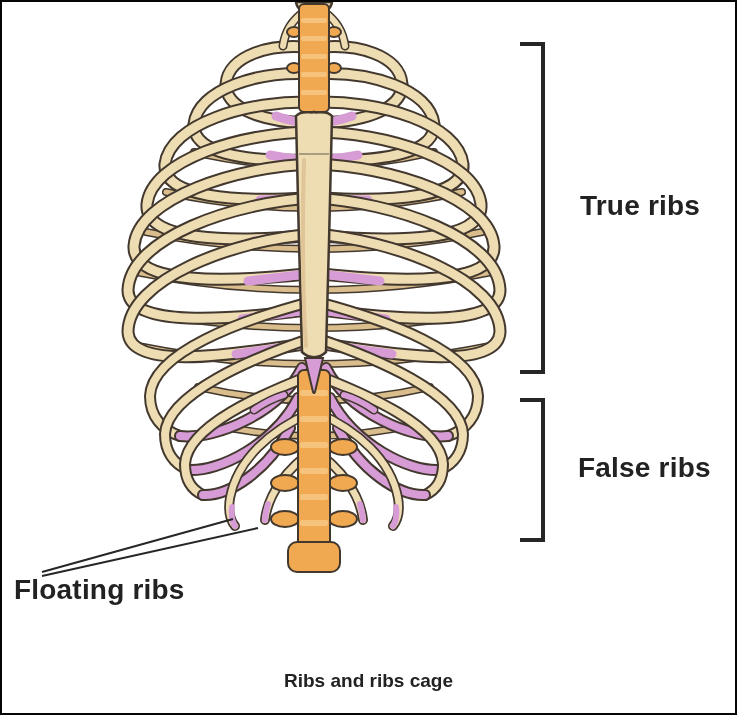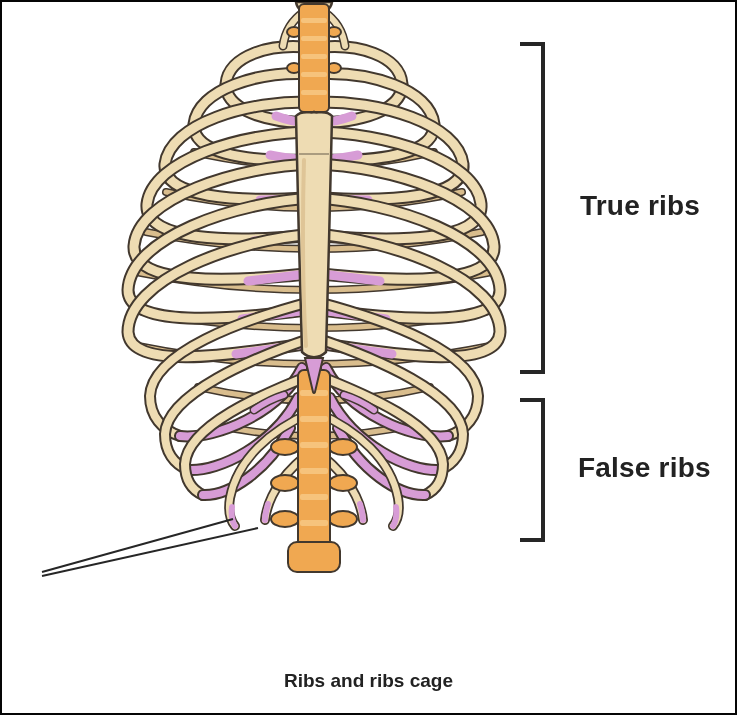--- a/index.html
+++ b/index.html
@@ -180,15 +180,16 @@
     <g>
       <path class="ptr" d="M40,570 L231,517"></path>
       <path class="ptr" d="M40,574 L256,526"></path>
     </g>
   </svg>
 
   <div class="anat-label" style="left:578px;top:188px">True ribs</div>
 
   <div class="anat-label" style="left:576px;top:450px">False ribs</div>
 
+  <div class="anat-label" style="left:12px;top:572px">Floating ribs</div>
 
   <div class="caption">Ribs and ribs cage</div>
 </div>
 
 </body></html>

